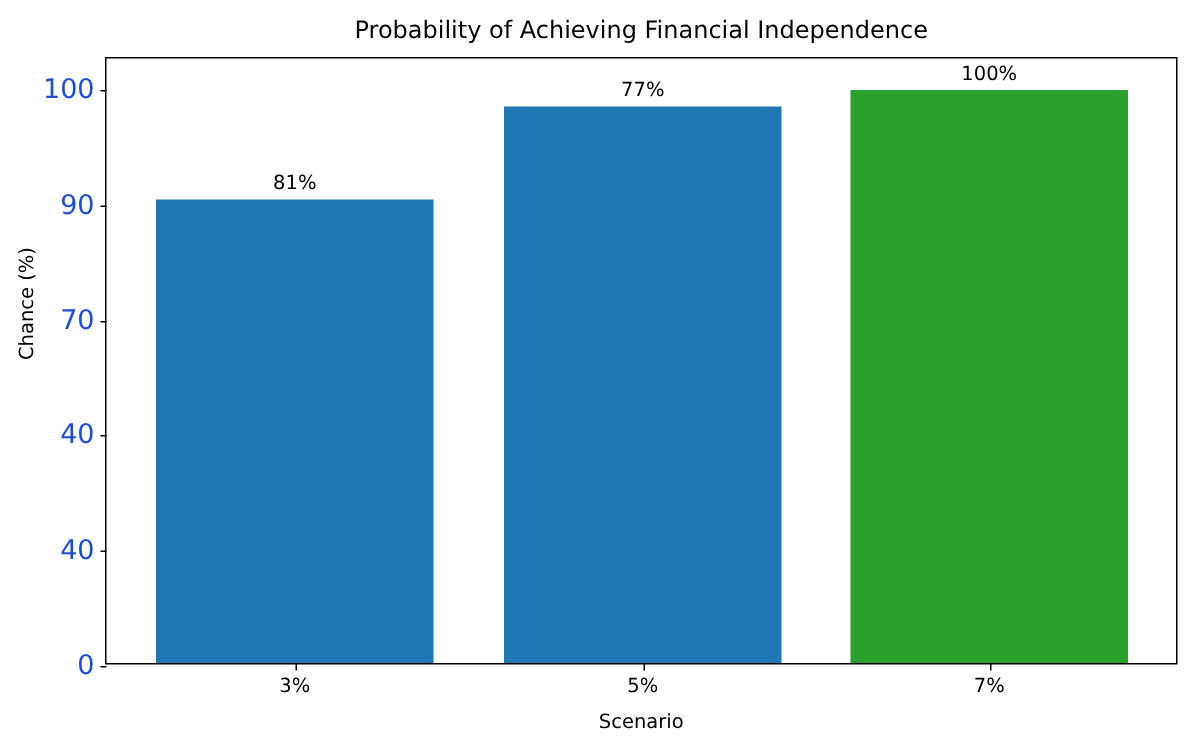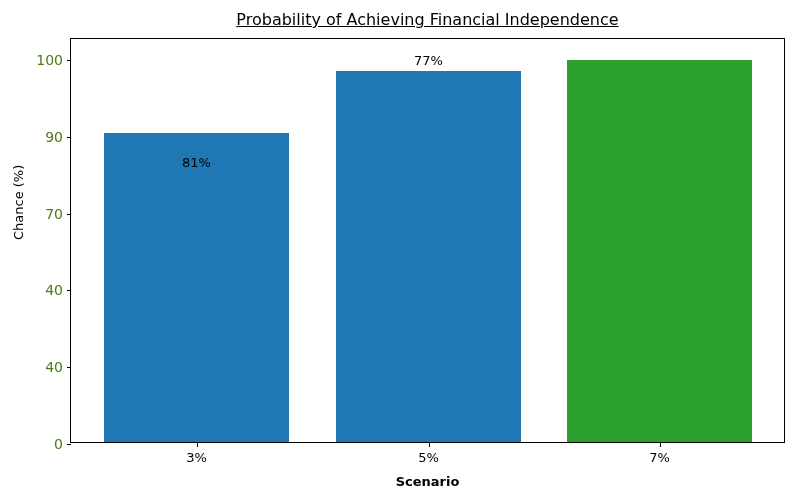--- a/index.html
+++ b/index.html
@@ -25,21 +25,20 @@
   
   #chart-title {
     position: absolute;
     left: 70px;
     top: 10px;
     width: 715px;
     text-align: center;
     font-size: 16px;
     color: #000000;
     white-space: nowrap;
-    text-decoration: underline;
   }
 
   
   #plot-area {
     position: absolute;
     left: 70px;
     top: 38px;
     width: 715px;
     height: 405px;
     border: 1.3px solid #000000;
@@ -77,22 +76,22 @@
     left: -4.5px;
     width: 4.5px;
     height: 0;
     border-top: 1.3px solid #000000;
   }
   .ytick-label {
     position: absolute;
     right: 100%;
     margin-right: 8px;
     transform: translateY(-50%);
-    font-size: 14px;
-    color: #4d7c0f;
+    font-size: 18px;
+    color: #1d4ed8;
     white-space: nowrap;
   }
   .ytick-row {
     position: absolute;
     left: 0;
     width: 0;
     height: 0;
   }
 
   #ylabel {
@@ -132,21 +131,20 @@
 
   #xlabel {
     position: absolute;
     left: 70px;
     top: 474px;
     width: 715px;
     text-align: center;
     font-size: 13px;
     color: #000000;
     white-space: nowrap;
-    font-weight: bold;
   }
 </style>
 </head>
 <body>
 
 <div id="figure">
 
   <div id="chart-title">Probability of Achieving Financial Independence</div>
 
   <div id="ylabel">Chance (%)</div>
@@ -173,26 +171,27 @@
       <div class="ytick-mark"></div>
       <div class="ytick-label">90</div>
     </div>
     <div class="ytick-row" style="top:21px;">
       <div class="ytick-mark"></div>
       <div class="ytick-label">100</div>
     </div>
 
     <div id="bars-layer">
       <div class="bar" style="left: 33px; width: 185px; height: 309.412px; background: rgb(31, 119, 180);"></div>
-      <div class="bar-value-label" style="left: 33px; width: 185px; top: 93.5877px; margin-top: 40px;">81%</div>
+      <div class="bar-value-label" style="left: 33px; width: 185px; top: 93.5877px;">81%</div>
 
       <div class="bar" style="left: 265px; width: 185px; height: 370.531px; background: rgb(31, 119, 180);"></div>
       <div class="bar-value-label" style="left: 265px; width: 185px; top: 32.4692px;">77%</div>
 
       <div class="bar" style="left: 496px; width: 185px; height: 381.991px; background: rgb(44, 160, 44);"></div>
+      <div class="bar-value-label" style="left: 496px; width: 185px; top: 21.0095px;">100%</div>
     </div>
 
     <div class="xtick-group" style="left:125.5px;">
       <div class="xtick-mark"></div>
       <div class="xtick-label">3%</div>
     </div>
     <div class="xtick-group" style="left:357.5px;">
       <div class="xtick-mark"></div>
       <div class="xtick-label">5%</div>
     </div>

